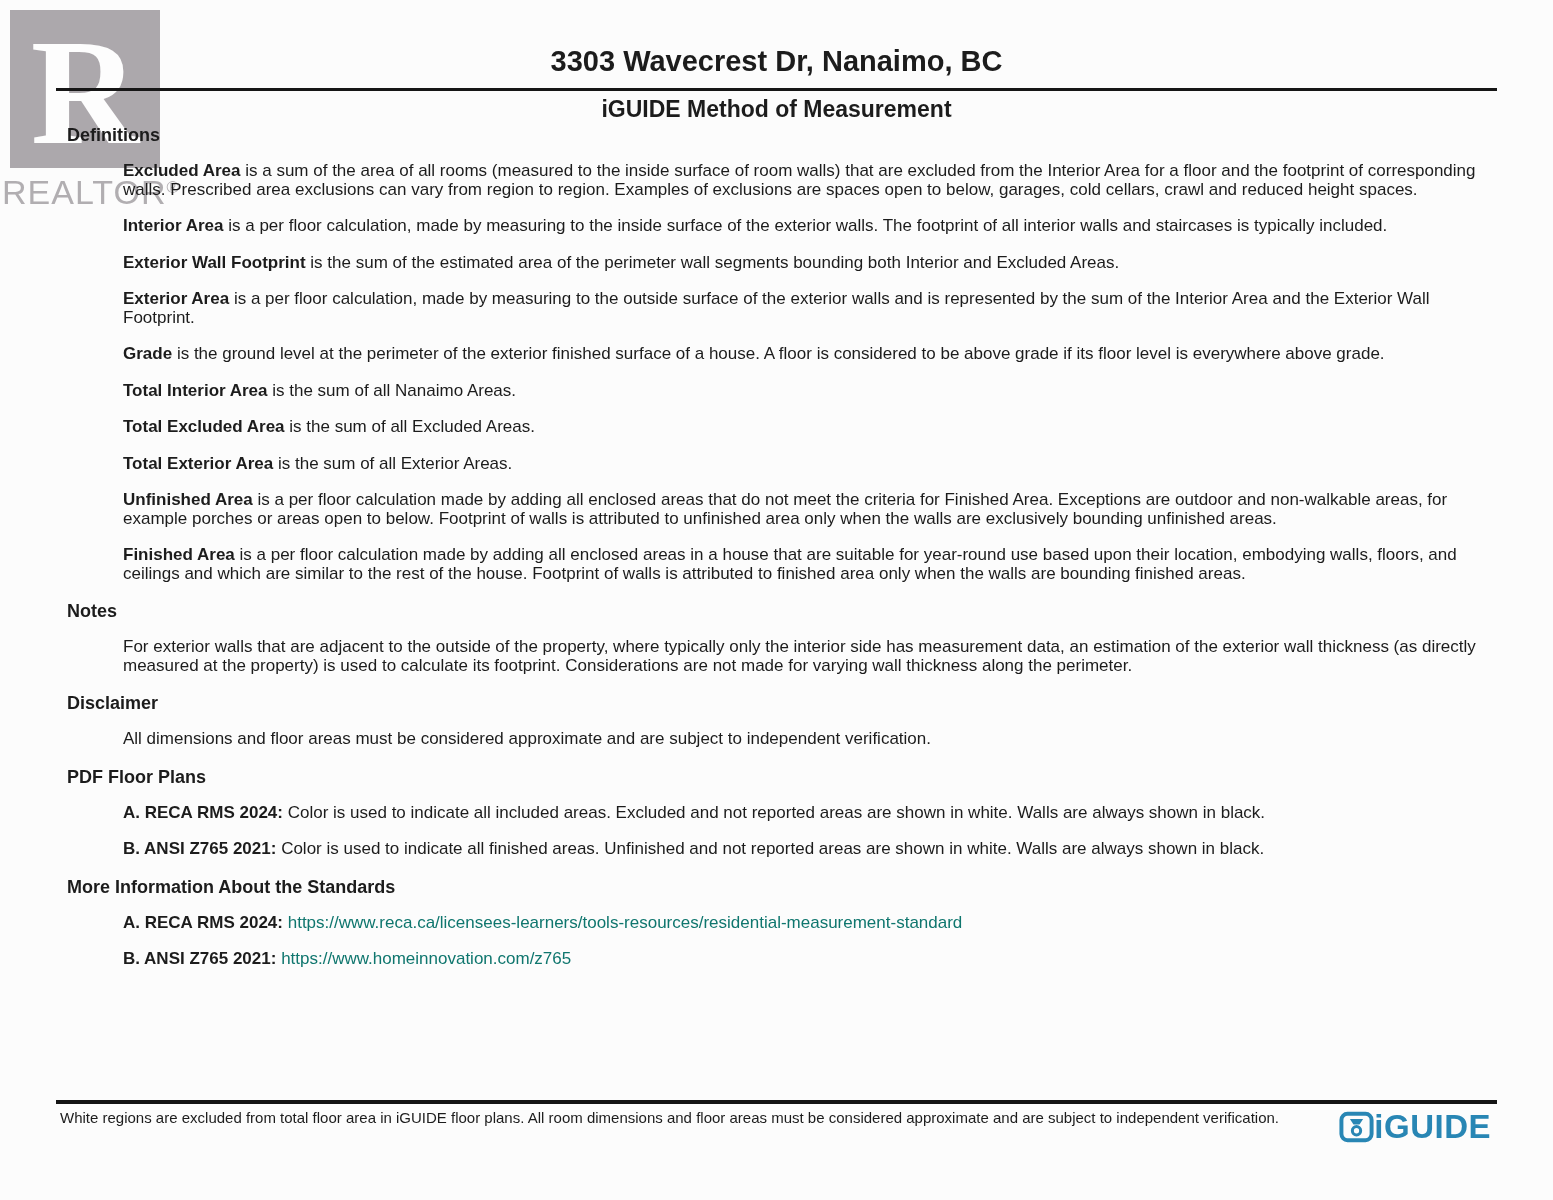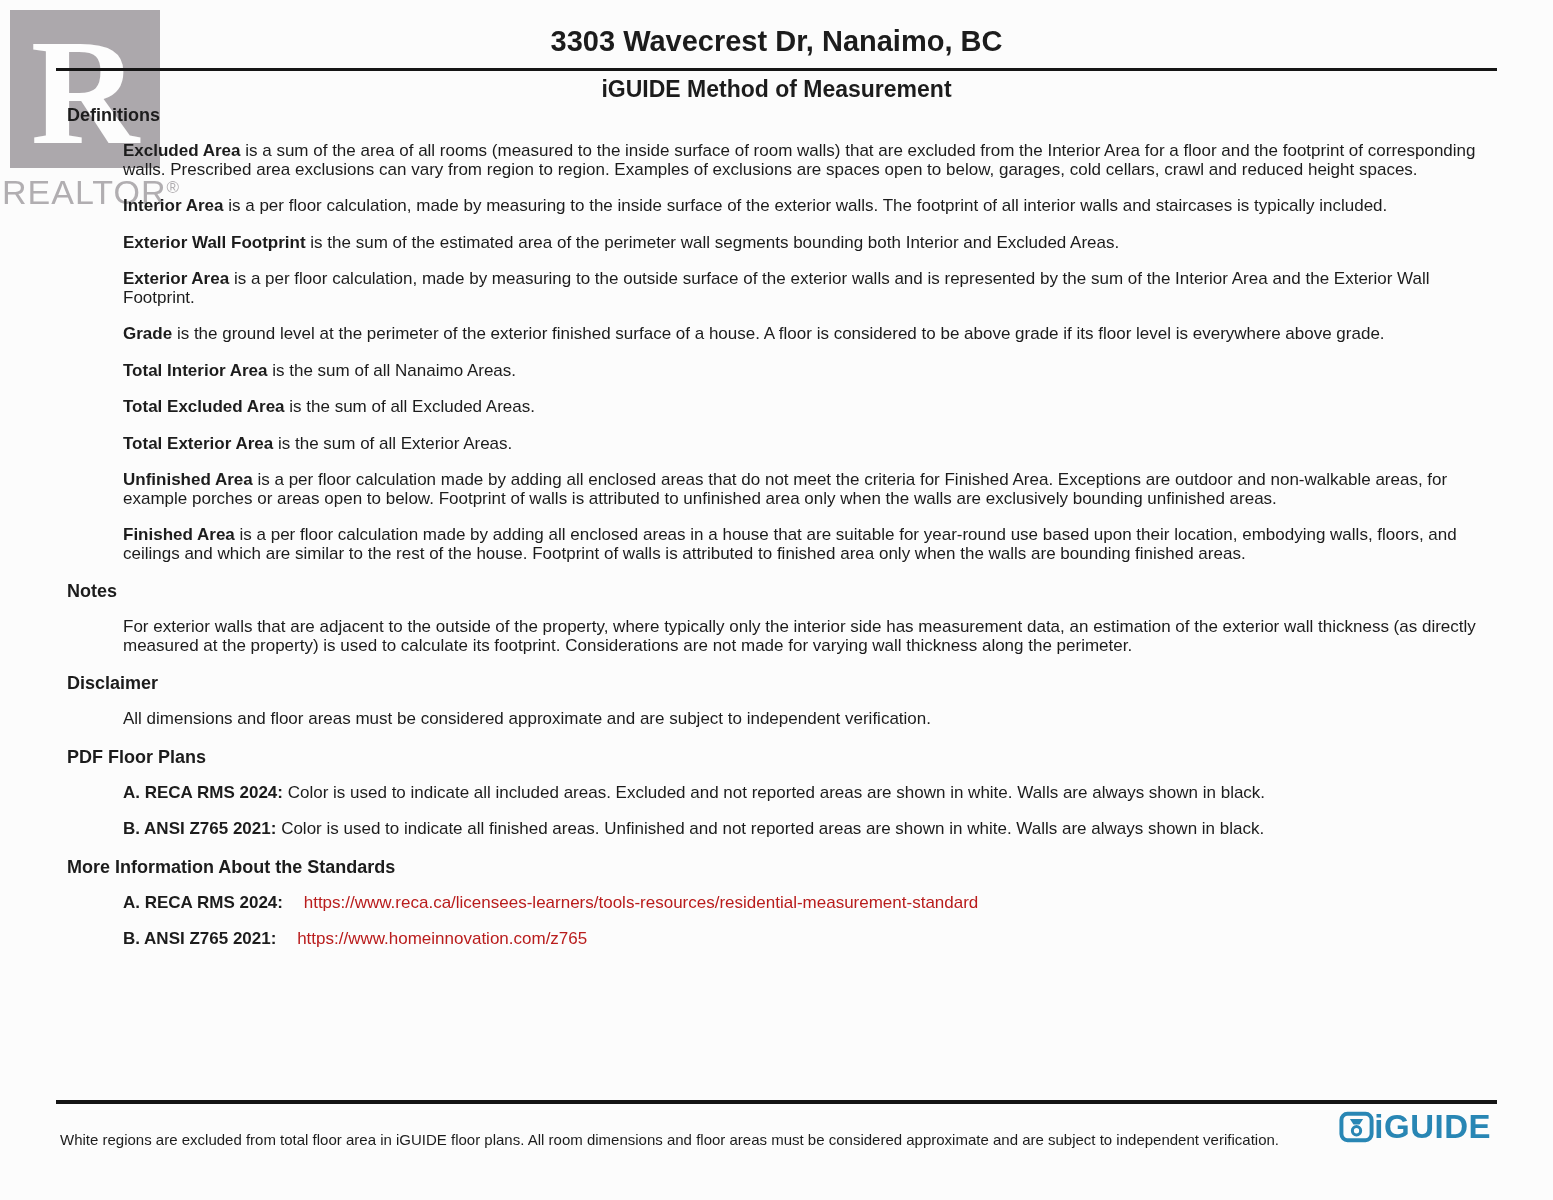--- a/index.html
+++ b/index.html
@@ -29,40 +29,40 @@
   }
   .wm-word {
     position:absolute; left:2px; top:170px;
     font-size:34px; line-height:36px; letter-spacing:1px;
     color:rgba(148,144,148,0.72); white-space:nowrap;
   }
   .wm-word .reg { font-size:17px; vertical-align:11px; }
 
   
   .page { position:relative; z-index:1; }
-  .header { text-align:center; padding-top:24px; }
+  .header { text-align:center; padding-top:44px; }
   .title { font-size:29px; line-height:34px; font-weight:bold; }
   .top-rule { border:none; border-top:3px solid #161616; margin:10px 56px 0 56px; }
   .subtitle { font-size:23px; line-height:23px; font-weight:bold; margin-top:7px; }
 
   
   .content { margin:0 60px 0 67px; }
   .sec-heading { font-size:18px; line-height:20px; font-weight:bold; margin:4px 0 17px 0; }
   .para { margin:0 0 18px 56px; }
   .para b { font-weight:bold; }
-  .url-text { color:#b91c1c; text-decoration:none;margin-left:16px; }
+  .url-text { color:#0f766e; text-decoration:none; }
 
   
   .footer {
     position:absolute; z-index:1;
     left:56px; right:56px; top:1100px;
     border-top:4px solid #141414;
   }
   .footer-row { display:flex; justify-content:space-between; align-items:flex-start; }
-  .footer-note { font-size:15px; line-height:18px; padding:27px 14px 0 4px; }
+  .footer-note { font-size:15px; line-height:18px; padding:5px 14px 0 4px; }
   .brand { display:flex; align-items:center; gap:0; margin-top:6px; margin-right:6px; flex:none; }
   .brand-text {
     font-size:33px; line-height:33px; font-weight:bold;
     color:#2886b4; letter-spacing:0.5px;
   }
   .mls {
     position:absolute; z-index:1;
     right:13px; top:1226px;
     font-size:15.5px; line-height:16px;
     color:#c4c2c4;

